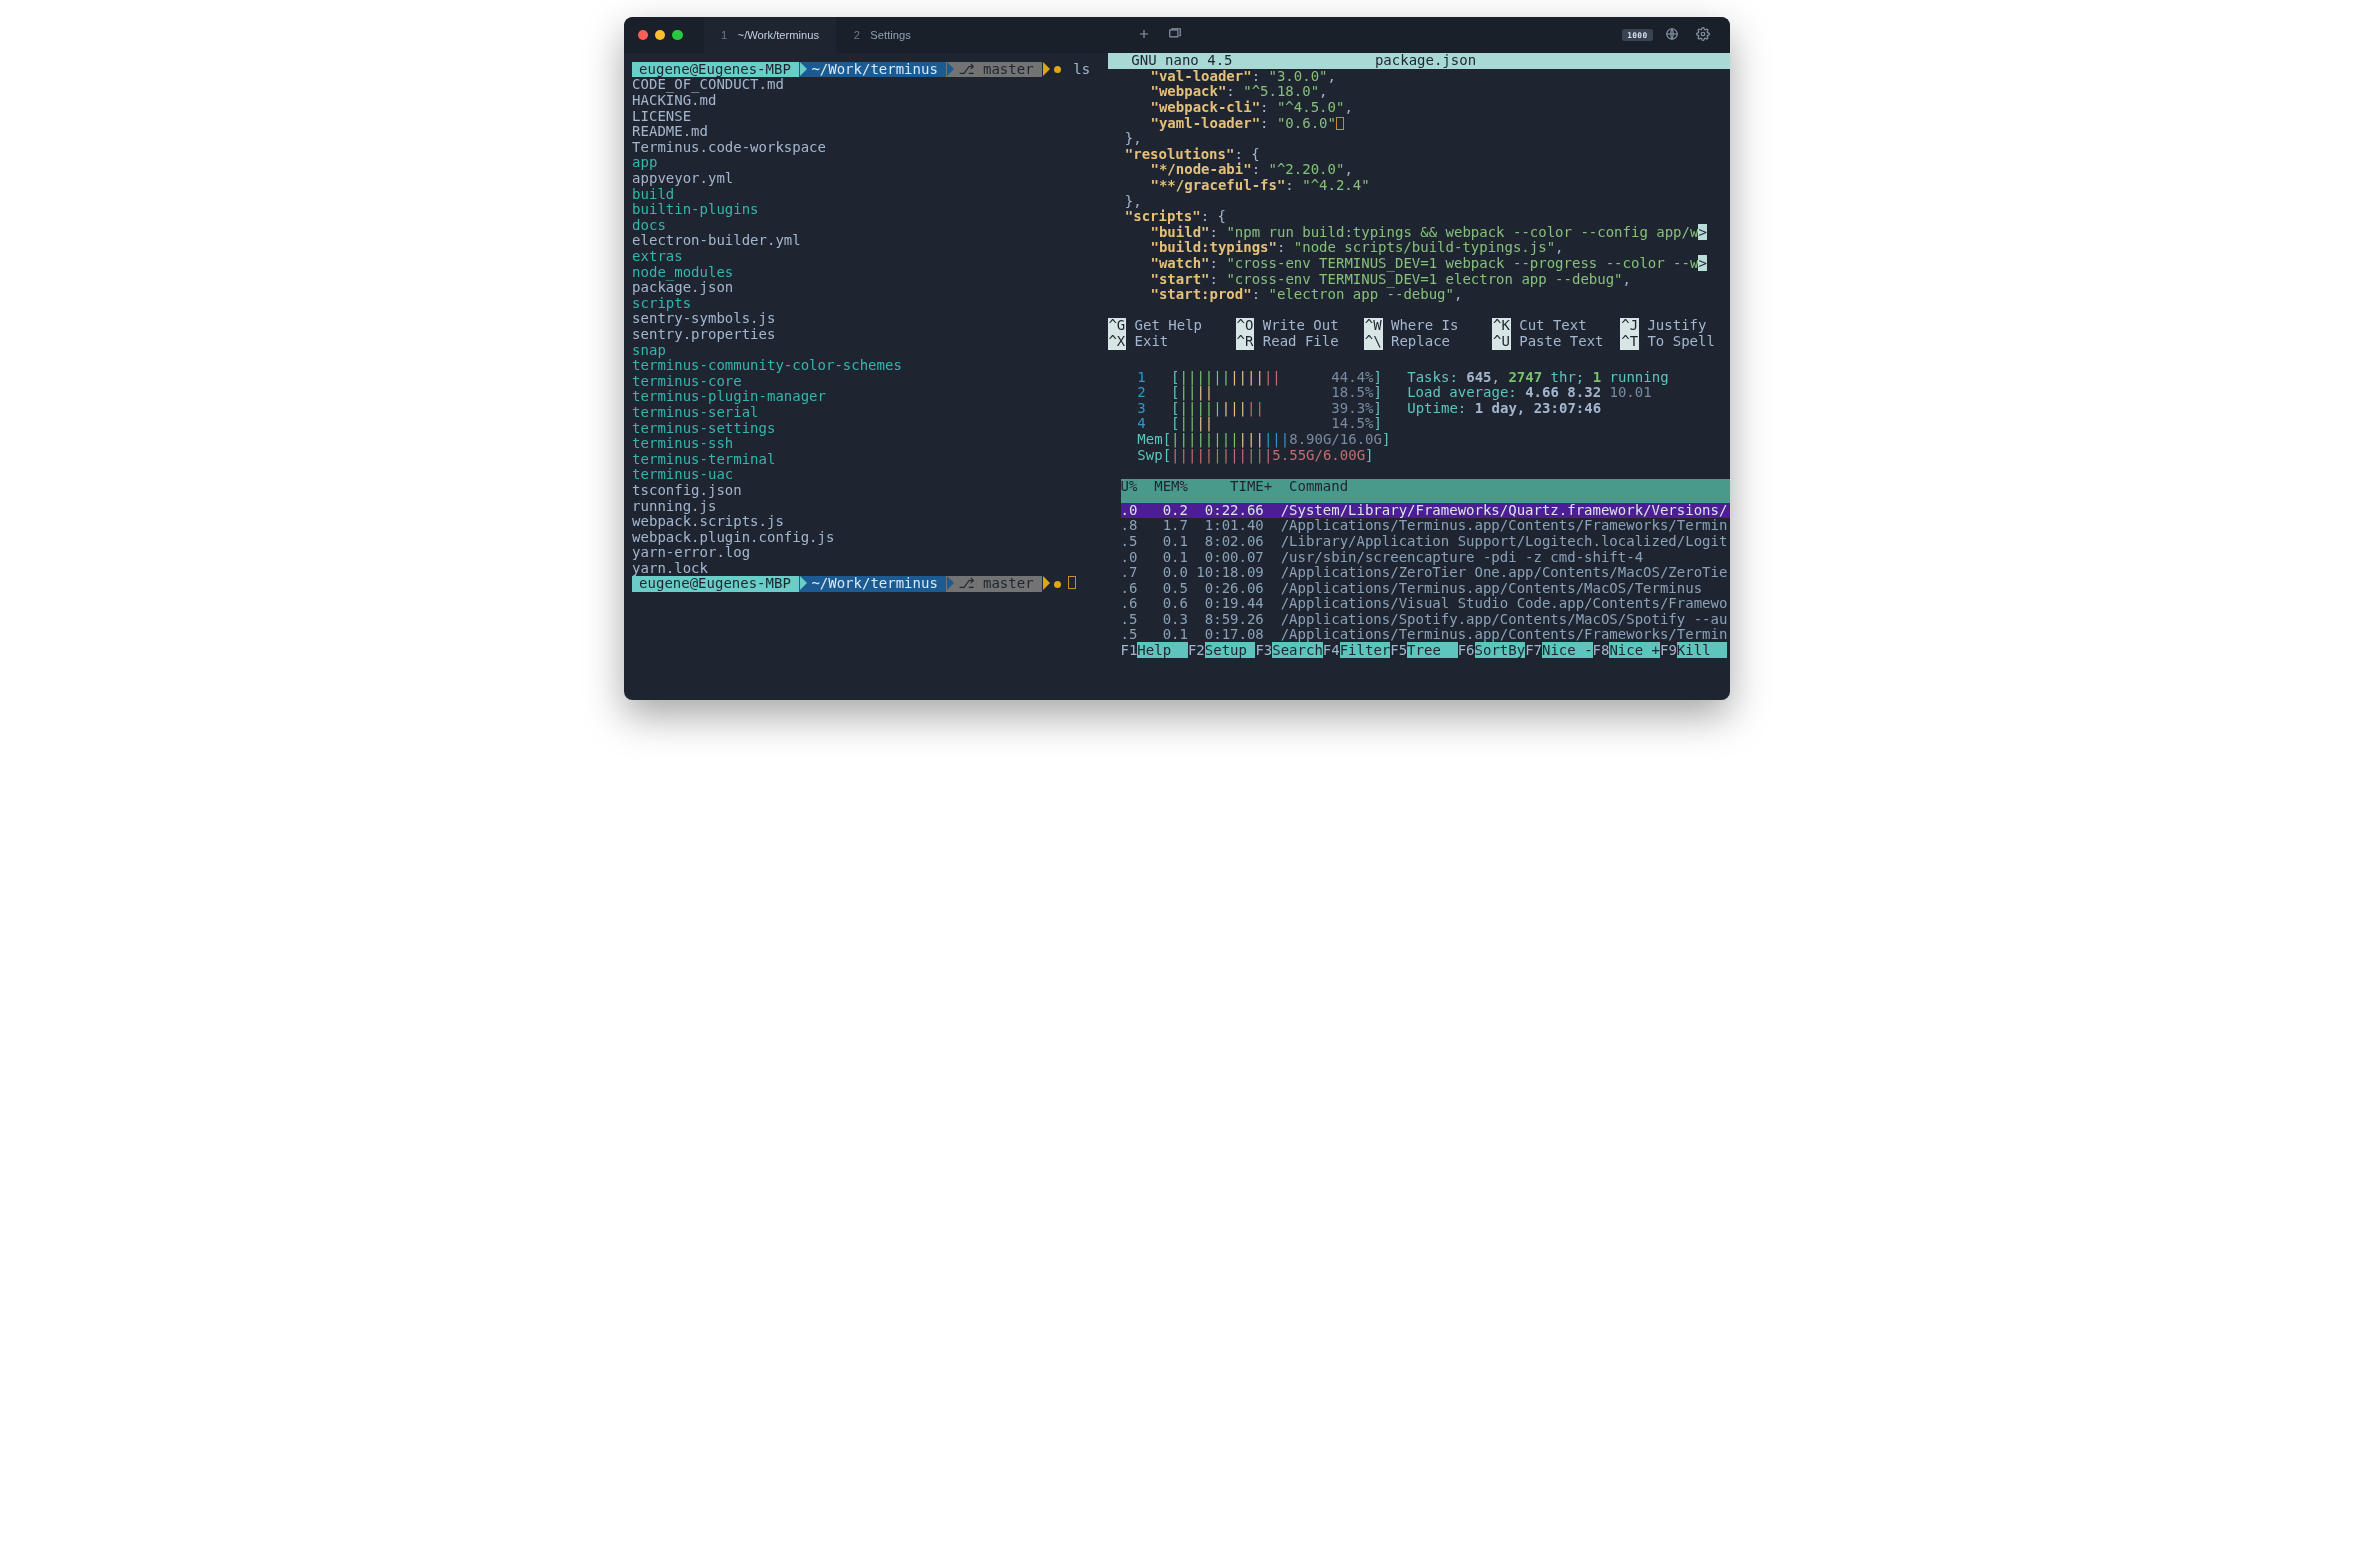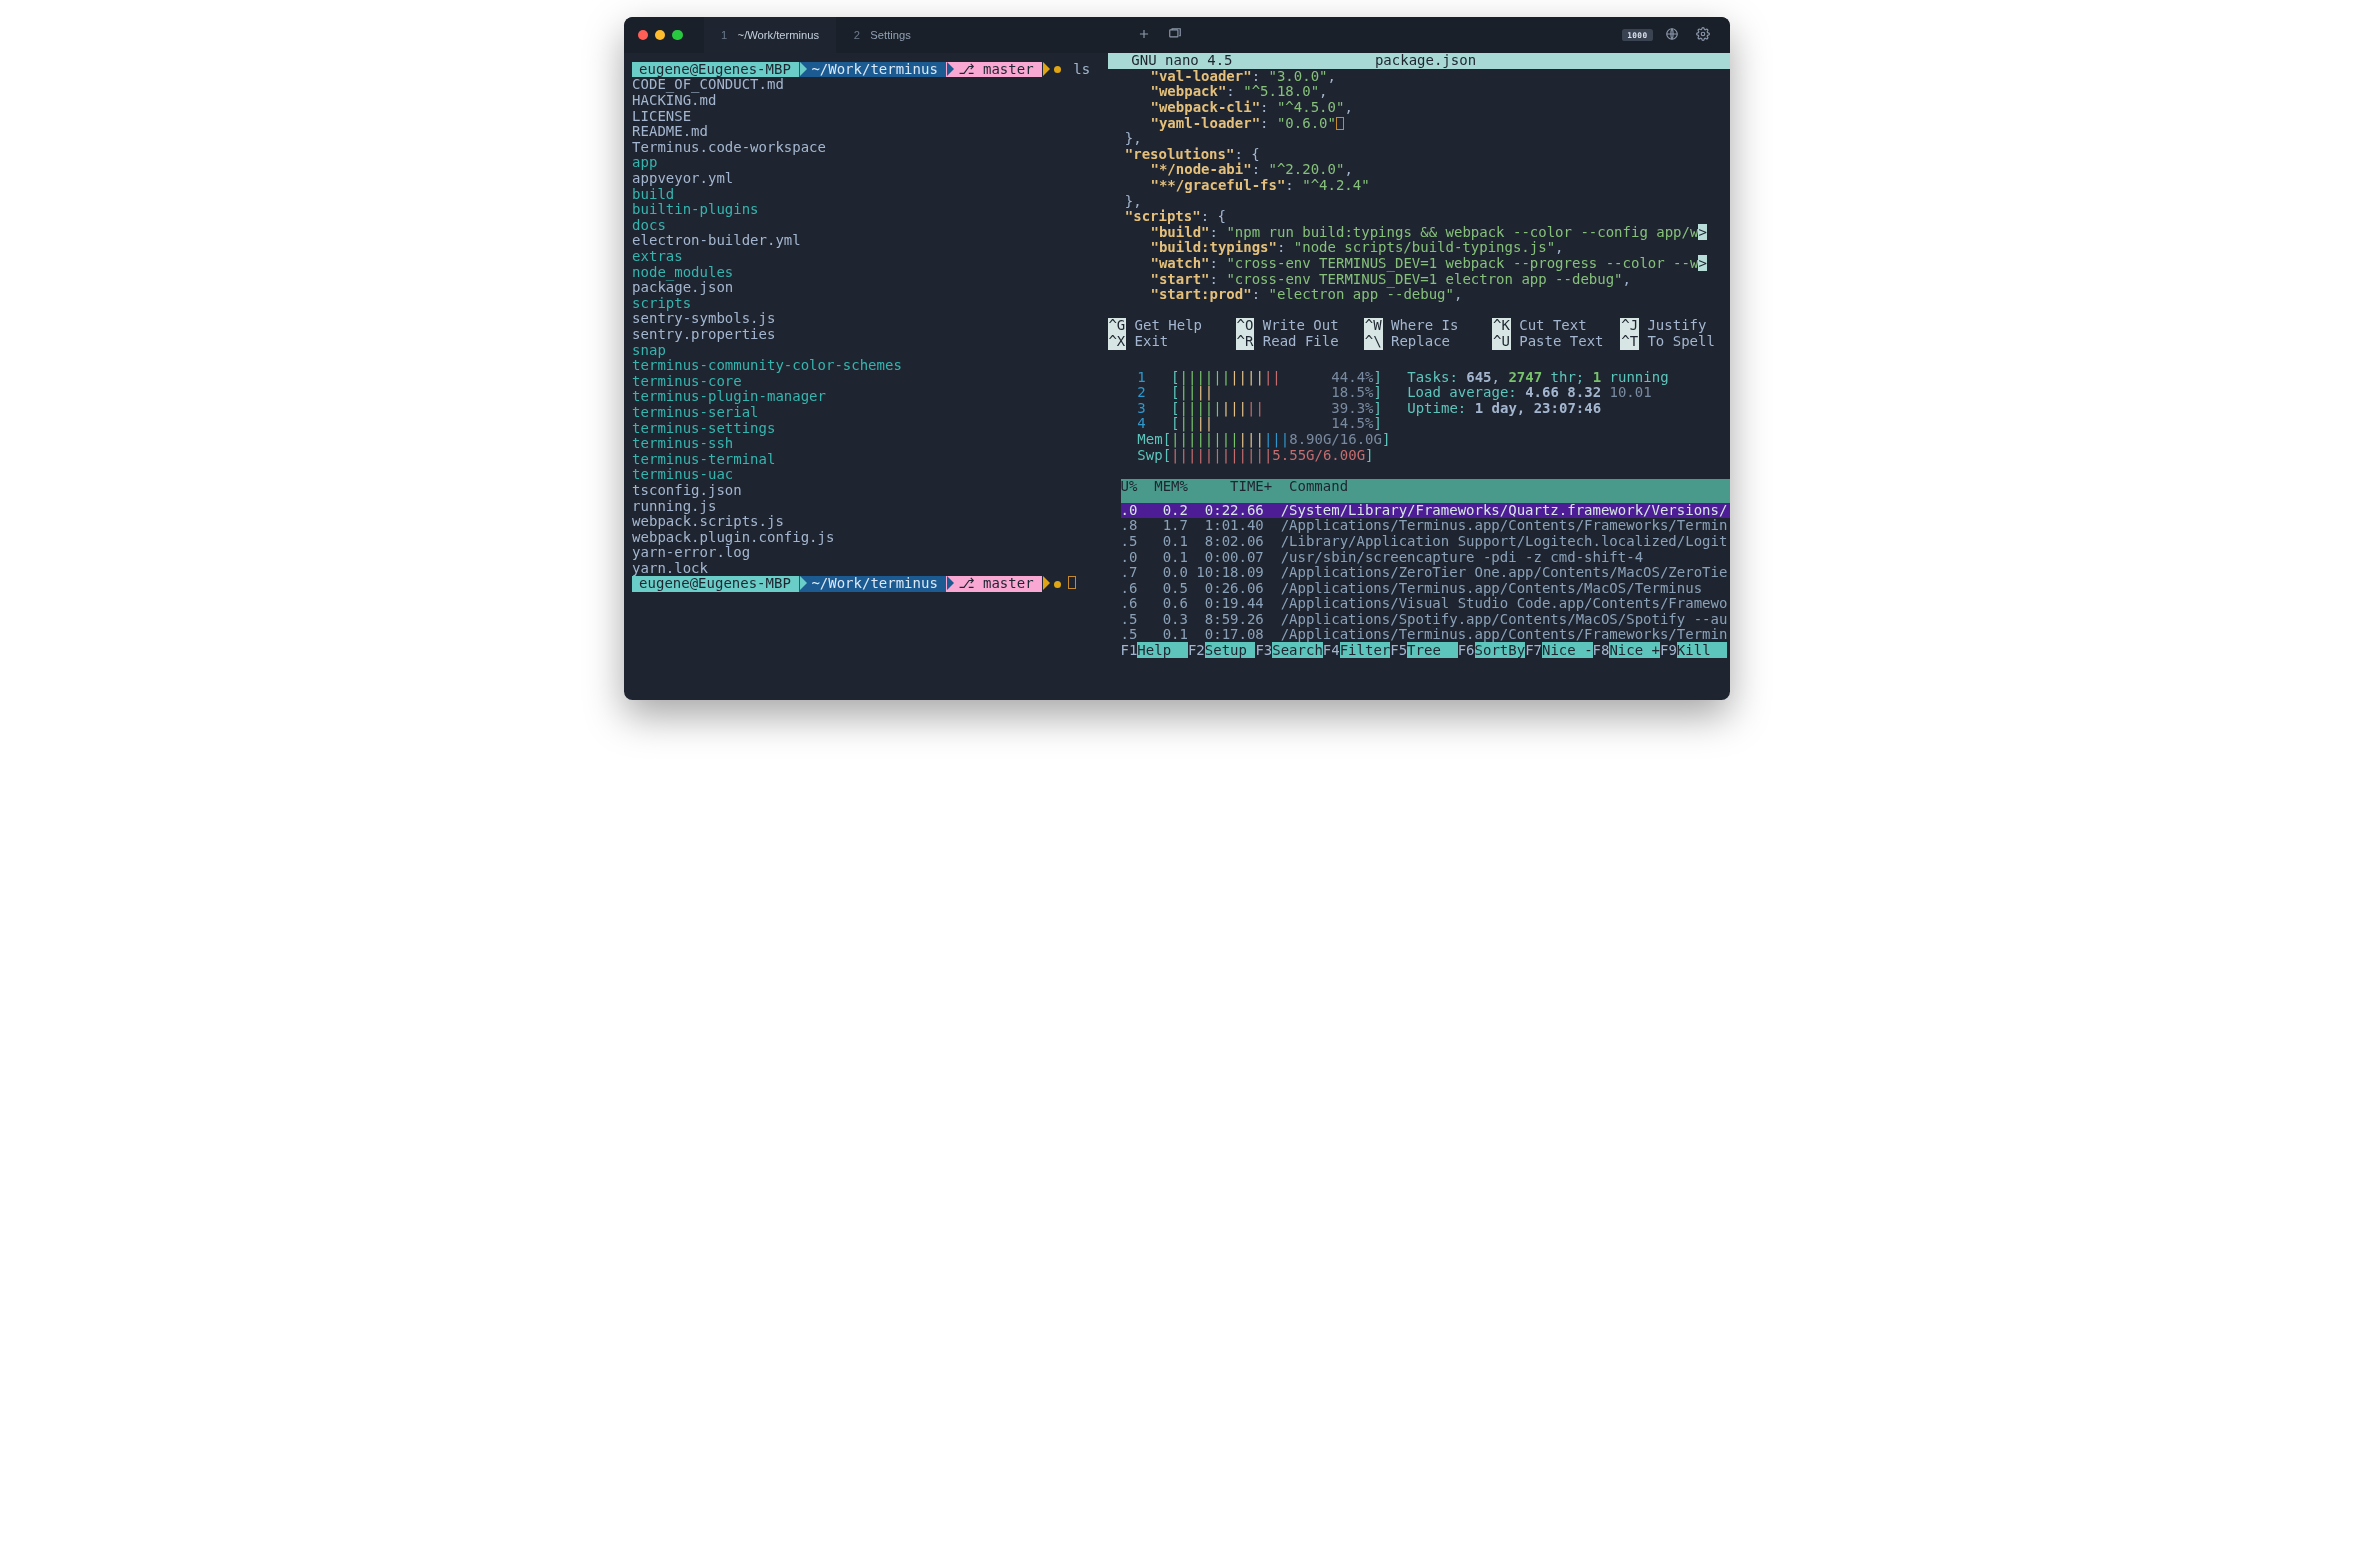--- a/index.html
+++ b/index.html
@@ -19,21 +19,21 @@
 .content{flex:1;display:flex;font-size:14px;line-height:15.6px;color:#a4b6cf;overflow:hidden}
 .left{width:484px;padding:8.6px 0 0 8.6px;overflow:hidden}
 .right{flex:1;display:flex;flex-direction:column;overflow:hidden}
 .prompt-line{white-space:nowrap;display:flex;align-items:flex-start;height:15.6px}
 .seg{padding:0 8.6px 0 12px;position:relative;display:inline-block;height:15.6px}
 .seg::after{content:"";position:absolute;right:-7.8px;top:0;width:0;height:0;border-top:7.8px solid transparent;border-bottom:7.8px solid transparent;z-index:1}
 .seg.user{background:#6acdc7;color:#1e2530;padding-left:7px}
 .seg.user::after{border-left:7.8px solid #6acdc7}
 .seg.path{background:#1c5a92;color:#dbe9f6}
 .seg.path::after{border-left:7.8px solid #1c5a92}
-.seg.branch{background:#f9a8d4;color:#1e2530}
+.seg.branch{background:#737373;color:#1e2530}
 .seg.branch::after{border-left:7.8px solid #dfa514}
 .bullet{width:7px;height:7px;border-radius:50%;background:#dfa514;display:inline-block;margin:4.3px 7px 0 12px}
 .cmd{margin-left:5.2px}
 .ls-line{white-space:pre;height:15.6px}
 .cyan{color:#36b4ae;font-weight:400}
 .cursor-box{display:inline-block;width:7.8px;height:13px;border:1.3px solid #c58a2d;vertical-align:middle}
 .nano{padding:0;overflow:hidden}
 .nano-header{background:#a8d9d4;color:#1e2530;padding:0 7px;display:flex;white-space:pre;height:15.6px}
 .nano-body .line{white-space:pre;padding-left:43px;height:15.6px}
 .key{color:#e5c07b;font-weight:600}

